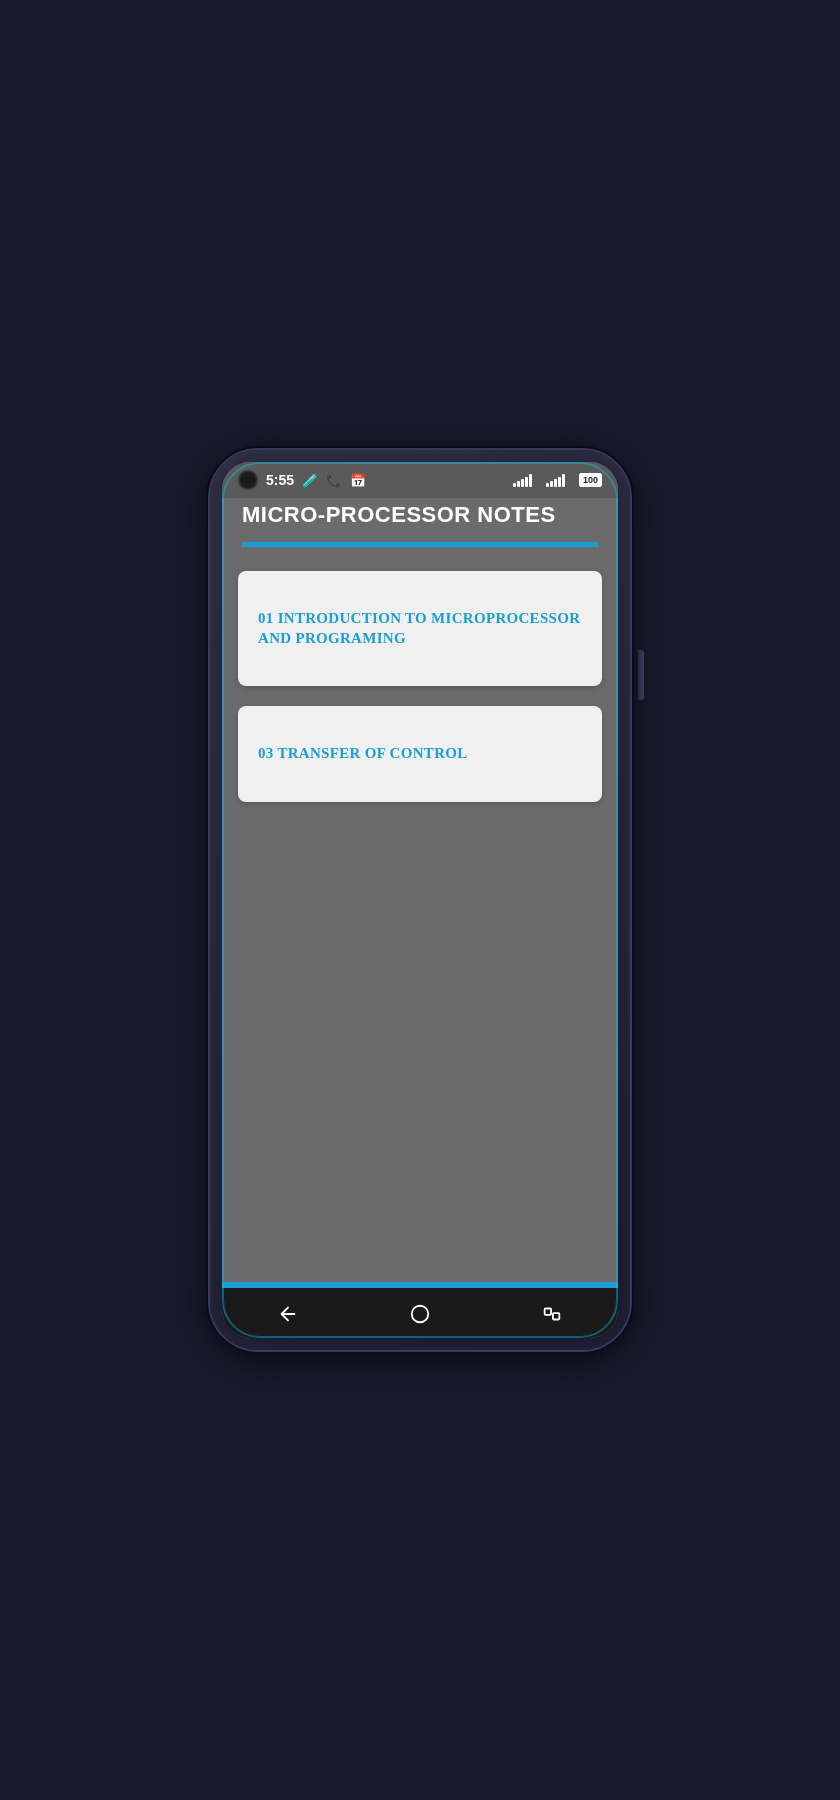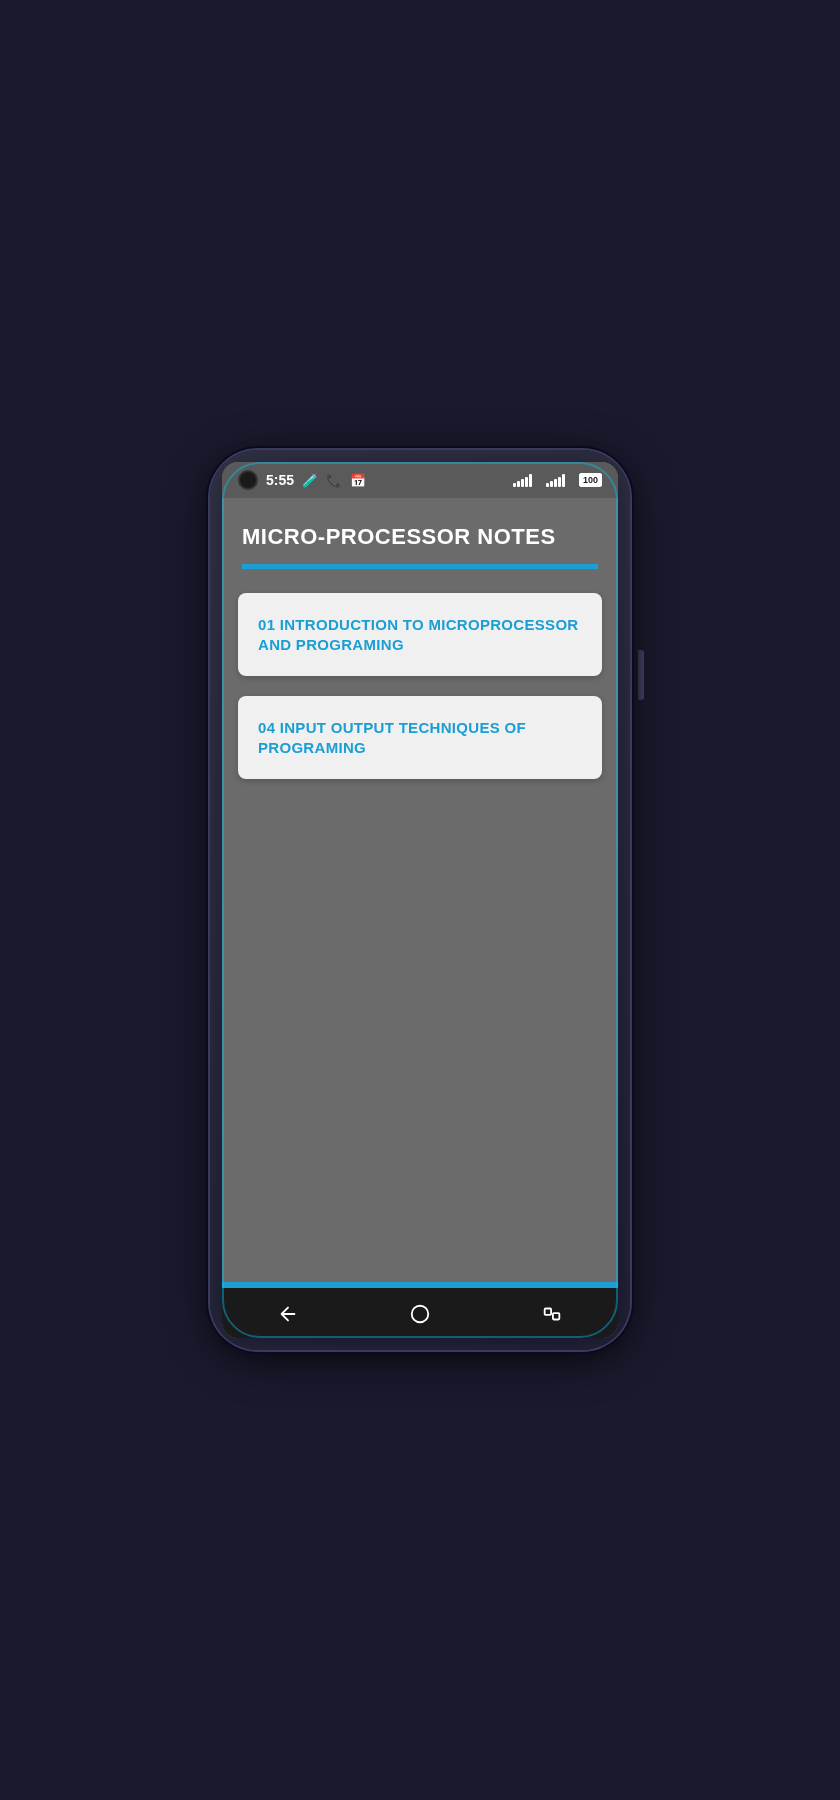--- a/index.html
+++ b/index.html
@@ -41,21 +41,21 @@
       border-radius: 38px;
       border: 2px solid rgba(0, 200, 255, 0.4);
       pointer-events: none;
       z-index: 10;
     }
 
     .phone-inner {
       width: 100%;
       height: 100%;
       background: #6b6b6b;
-      border-radius: 16px;
+      border-radius: 28px;
       overflow: hidden;
       display: flex;
       flex-direction: column;
       position: relative;
     }
 
     
     .side-btn-right {
       position: absolute;
       right: -14px;
@@ -132,21 +132,21 @@
       flex: 1;
       background: #6b6b6b;
       display: flex;
       flex-direction: column;
       overflow: hidden;
     }
 
     
     .app-header {
       background: #6b6b6b;
-      padding: 26px 20px 0 20px;
+      padding: 4px 20px 0 20px;
     }
 
     .app-title {
       color: white;
       font-size: 22px;
       font-weight: 900;
       letter-spacing: 0.5px;
       margin-bottom: 14px;
     }
 
@@ -163,26 +163,27 @@
       padding: 24px 16px;
       display: flex;
       flex-direction: column;
       gap: 20px;
       overflow-y: auto;
     }
 
     .menu-item {
       background: #f0f0f0;
       border-radius: 8px;
-      padding: 22px 20px;
+      padding: 38px 20px;
       cursor: pointer;
       box-shadow: 0 2px 6px rgba(0,0,0,0.2);
       min-height: 70px;
       display: flex;
       align-items: center;
+      font-family: Liberation Serif, serif;
     }
 
     .menu-item-text {
       color: #1a9ed4;
       font-size: 15px;
       font-weight: 800;
       letter-spacing: 0.3px;
       line-height: 1.3;
       text-transform: uppercase;
     }
@@ -266,24 +267,24 @@
         <div class="header-divider"></div>
       </div>
 
       <div class="menu-area">
 
         <div class="menu-item">
           <span class="menu-item-text">01 INTRODUCTION TO MICROPROCESSOR AND PROGRAMING</span>
         </div>
 
 
-
         <div class="menu-item">
-          <span class="menu-item-text">04 INPUT OUTPUT TECHNIQUES OF PROGRAMING</span>
-        </div>
+          <span class="menu-item-text">03 TRANSFER OF CONTROL</span>
+        </div>
+
 
 
       </div>
 
       <div class="bottom-bar"></div>
     </div>
 
     <div class="nav-bar">
       <div class="nav-btn">
         <svg viewBox="0 0 24 24">

